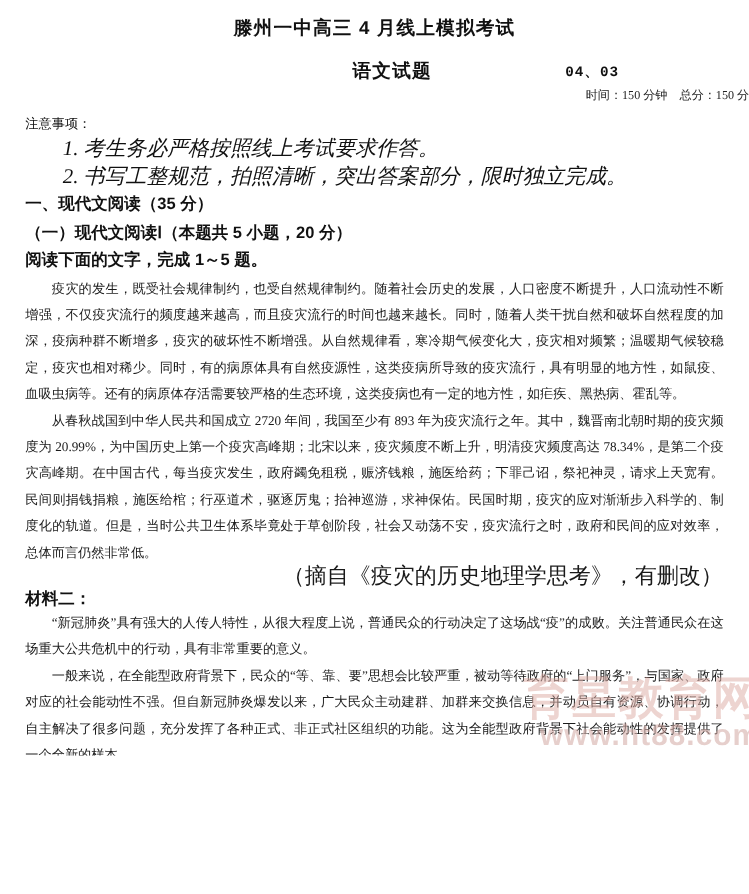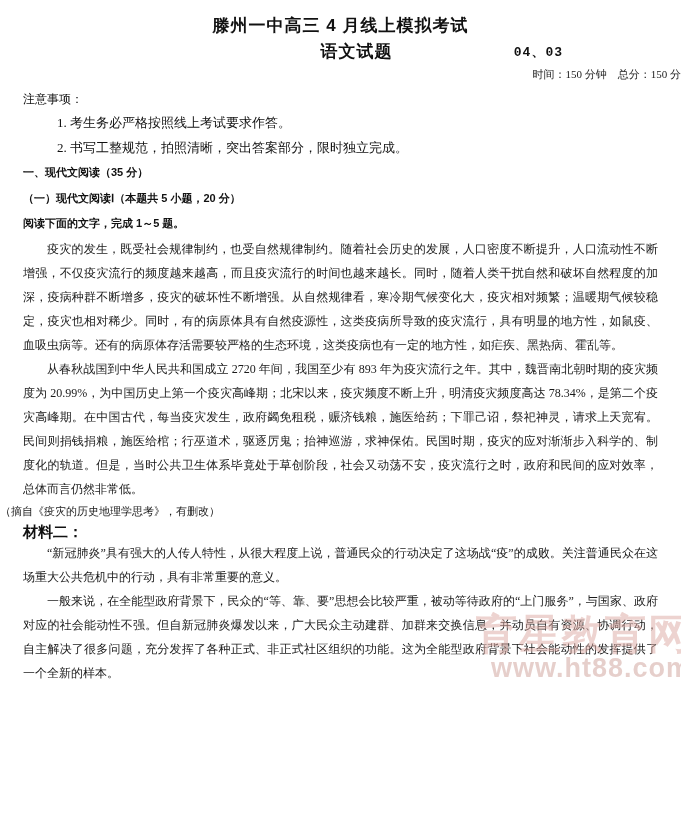--- a/index.html
+++ b/index.html
@@ -19,21 +19,21 @@
     margin-top: 14px;
     text-align: center;
     font-size: 17px;
     line-height: 24px;
     font-weight: 700;
     letter-spacing: 1px;
   }
 
   .subtitle-row {
     position: relative;
-    margin-top: 2px;
+    margin-top: 15px;
     height: 24px;
     padding-left: 32px;
   }
   .subtitle {
     text-align: center;
     font-size: 17px;
     line-height: 24px;
     font-weight: 700;
     letter-spacing: 1px;
   }
@@ -57,28 +57,29 @@
   }
 
   .notice-h {
     margin: 6px 0 0 23px;
     font-size: 12px;
     line-height: 22px;
     font-weight: 400;
   }
   .notice-item {
     margin: 0 24px 0 57px;
-    font-size: 13px;
+    font-size: 19px;
     line-height: 25px;
     font-family: "Liberation Serif", serif;
+    font-style: italic;
   }
 
   .sec-h {
     margin-left: 23px;
-    font-size: 11px;
+    font-size: 15px;
     line-height: 25.5px;
     font-weight: 700;
   }
 
   .mat-label {
     margin-left: 23px;
     font-size: 15px;
     line-height: 19px;
     font-weight: 700;
   }
@@ -88,22 +89,22 @@
     font-size: 12px;
     line-height: 24px;
     text-indent: 2em;
     text-align: justify;
     font-family: "Liberation Serif", serif;
     color: #1a1a1a;
   }
 
   .citation {
     margin: 0 24px 0 0;
-    text-align: left;
-    font-size: 11px;
+    text-align: right;
+    font-size: 20px;
     line-height: 21px;
     font-family: "Liberation Serif", serif;
     color: #1a1a1a;
   }
 
   .watermark {
     position: absolute;
     right: -10px;
     bottom: 6px;
     text-align: right;

